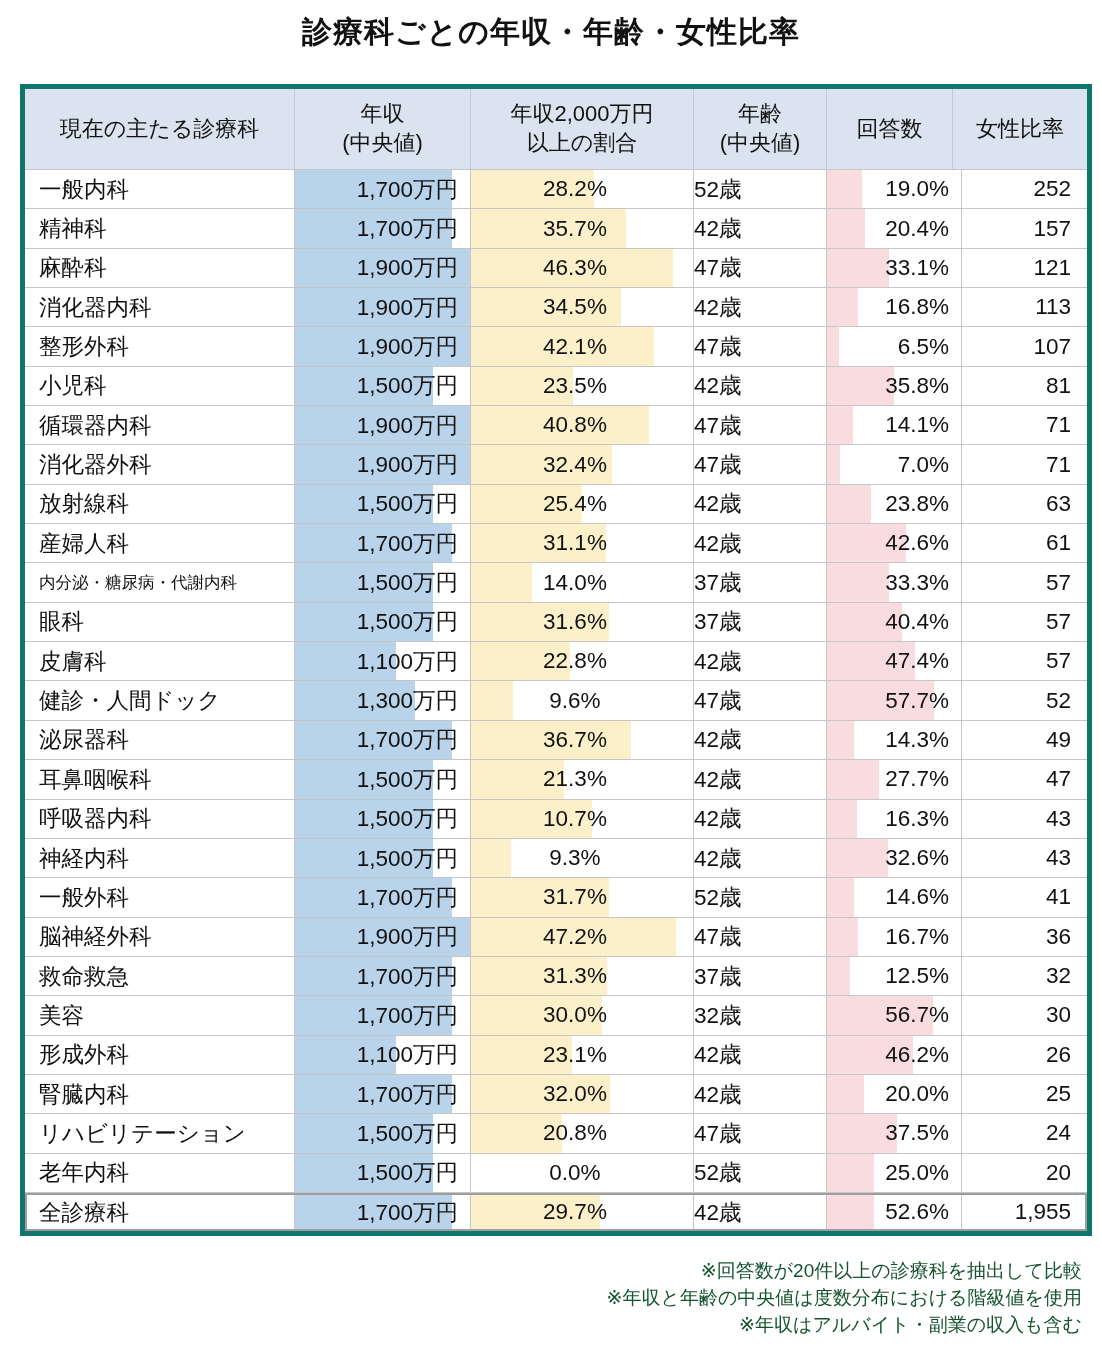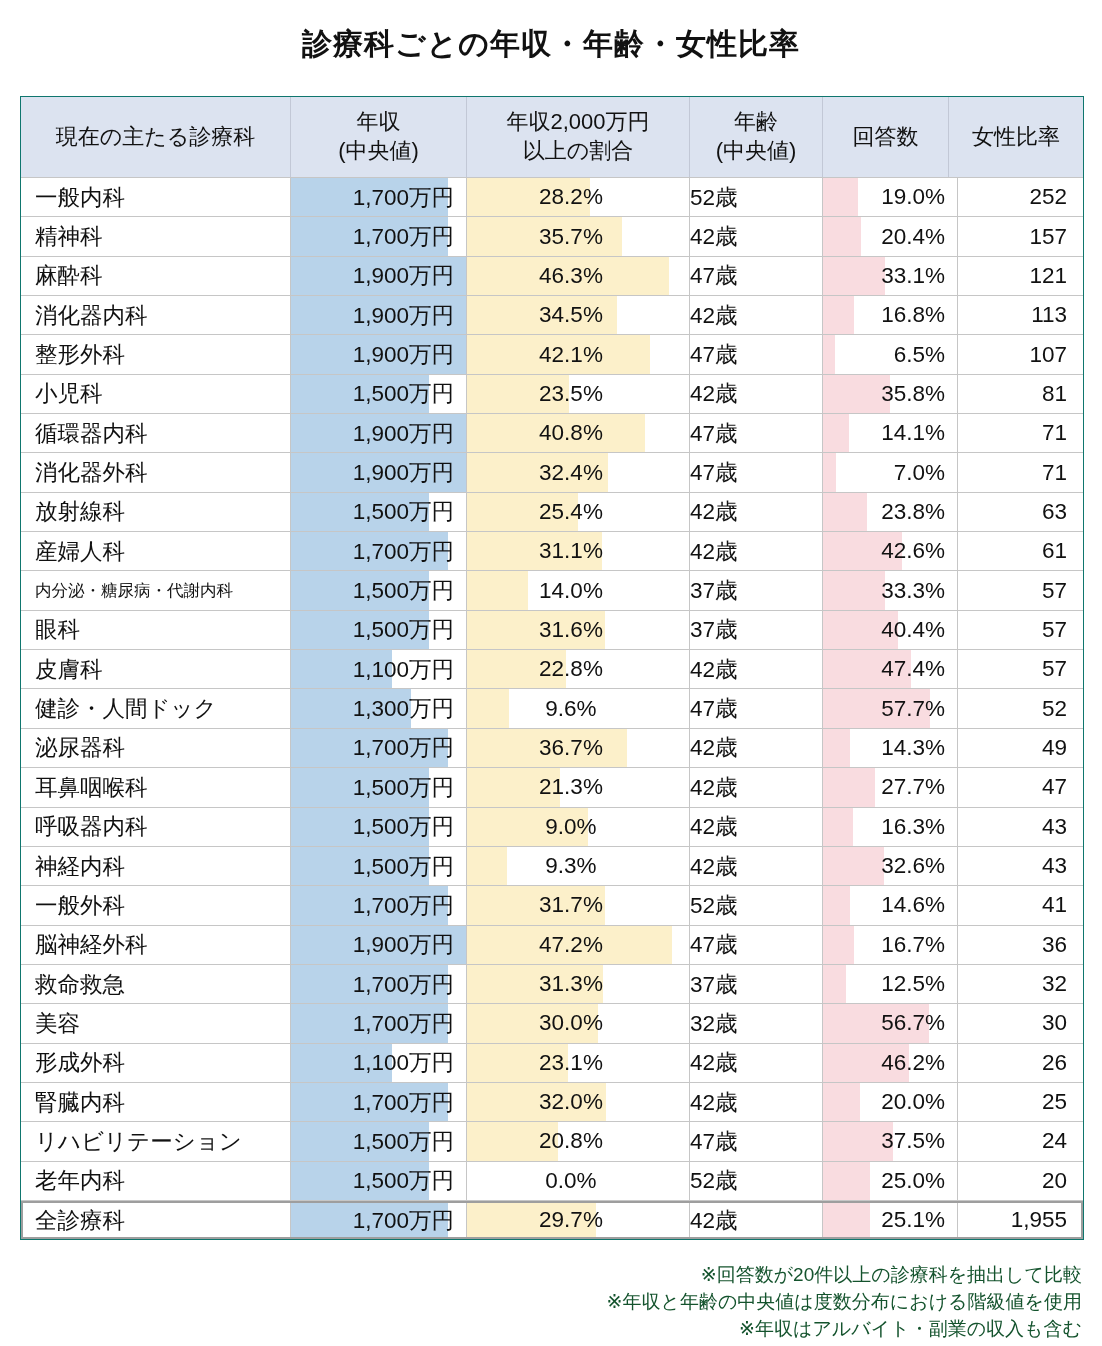--- a/index.html
+++ b/index.html
@@ -2,30 +2,30 @@
 <html><head>
 <meta charset="utf-8">
 <style>
   html,body { margin:0; padding:0; background:#ffffff; }
   body {
     width:1102px; height:1346px;
     font-family:"Liberation Sans","DejaVu Sans",sans-serif;
     color:#111;
     -webkit-font-smoothing:antialiased;
   }
-  .page { width:1102px; height:1346px; box-sizing:border-box; padding-top:26px; overflow:hidden; }
+  .page { width:1102px; height:1346px; box-sizing:border-box; padding-top:14px; overflow:hidden; }
 
   .title {
     margin:0; text-align:center;
     font-size:30px; font-weight:bold; letter-spacing:1px; line-height:1.2;
   }
 
   .table {
     width:1062px; margin:34px 20px 0 20px;
-    border:1px solid #0f766e; box-sizing:content-box;
+    border:5px solid #0f766e; box-sizing:content-box;
   }
 
   
   .c1 { flex:0 0 269px; } .c2 { flex:0 0 176px; } .c3 { flex:0 0 223px; }
   .c4 { flex:0 0 133px; } .c5 { flex:0 0 135px; } .c6 { flex:1 1 auto; }
 
   .thead { display:flex; height:80px; background:#dce3f0; }
   .hcell {
     box-sizing:border-box;
     display:flex; flex-direction:column; justify-content:center; align-items:center;
@@ -490,21 +490,21 @@
   <div class="row">
     <div class="cell c1 c-dept">
       <span class="dept-label">呼吸器内科</span>
     </div>
     <div class="cell c2 c-income">
       <div class="bar bar-blue" style="width: 78.9474%;"></div>
       <span class="val">1,500万円</span>
     </div>
     <div class="cell c3 c-ratio">
       <div class="bar bar-yellow" style="width: 54.7059%;"></div>
-      <span class="val">9.0%</span>
+      <span class="val">10.7%</span>
     </div>
     <div class="cell c4 c-age">
       <span class="val">42歳</span>
     </div>
     <div class="cell c5 c-female">
       <div class="bar bar-pink" style="width: 22.6389%;"></div>
       <span class="val">16.3%</span>
     </div>
     <div class="cell c6 c-count">
       <span class="val">43</span>
@@ -737,21 +737,21 @@
     </div>
     <div class="cell c3 c-ratio">
       <div class="bar bar-yellow" style="width: 58.2353%;"></div>
       <span class="val">29.7%</span>
     </div>
     <div class="cell c4 c-age">
       <span class="val">42歳</span>
     </div>
     <div class="cell c5 c-female">
       <div class="bar bar-pink" style="width: 34.8611%;"></div>
-      <span class="val">25.1%</span>
+      <span class="val">52.6%</span>
     </div>
     <div class="cell c6 c-count">
       <span class="val">1,955</span>
     </div>
   </div>
 </div>
   </div>
 
   <div class="notes">
     <span class="note-line">※回答数が20件以上の診療科を抽出して比較</span>

